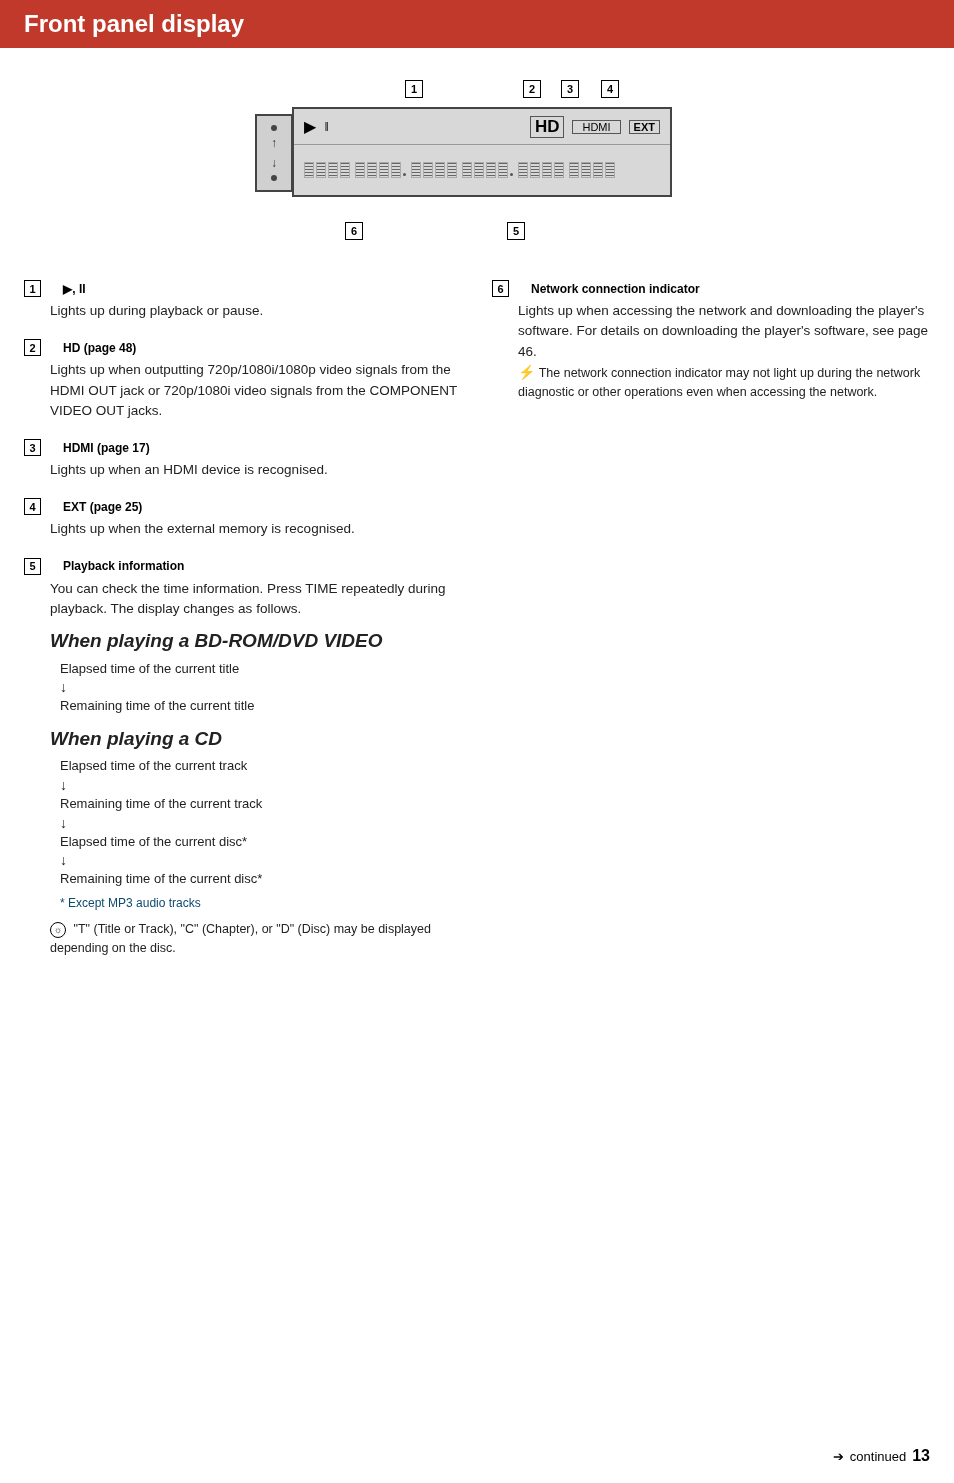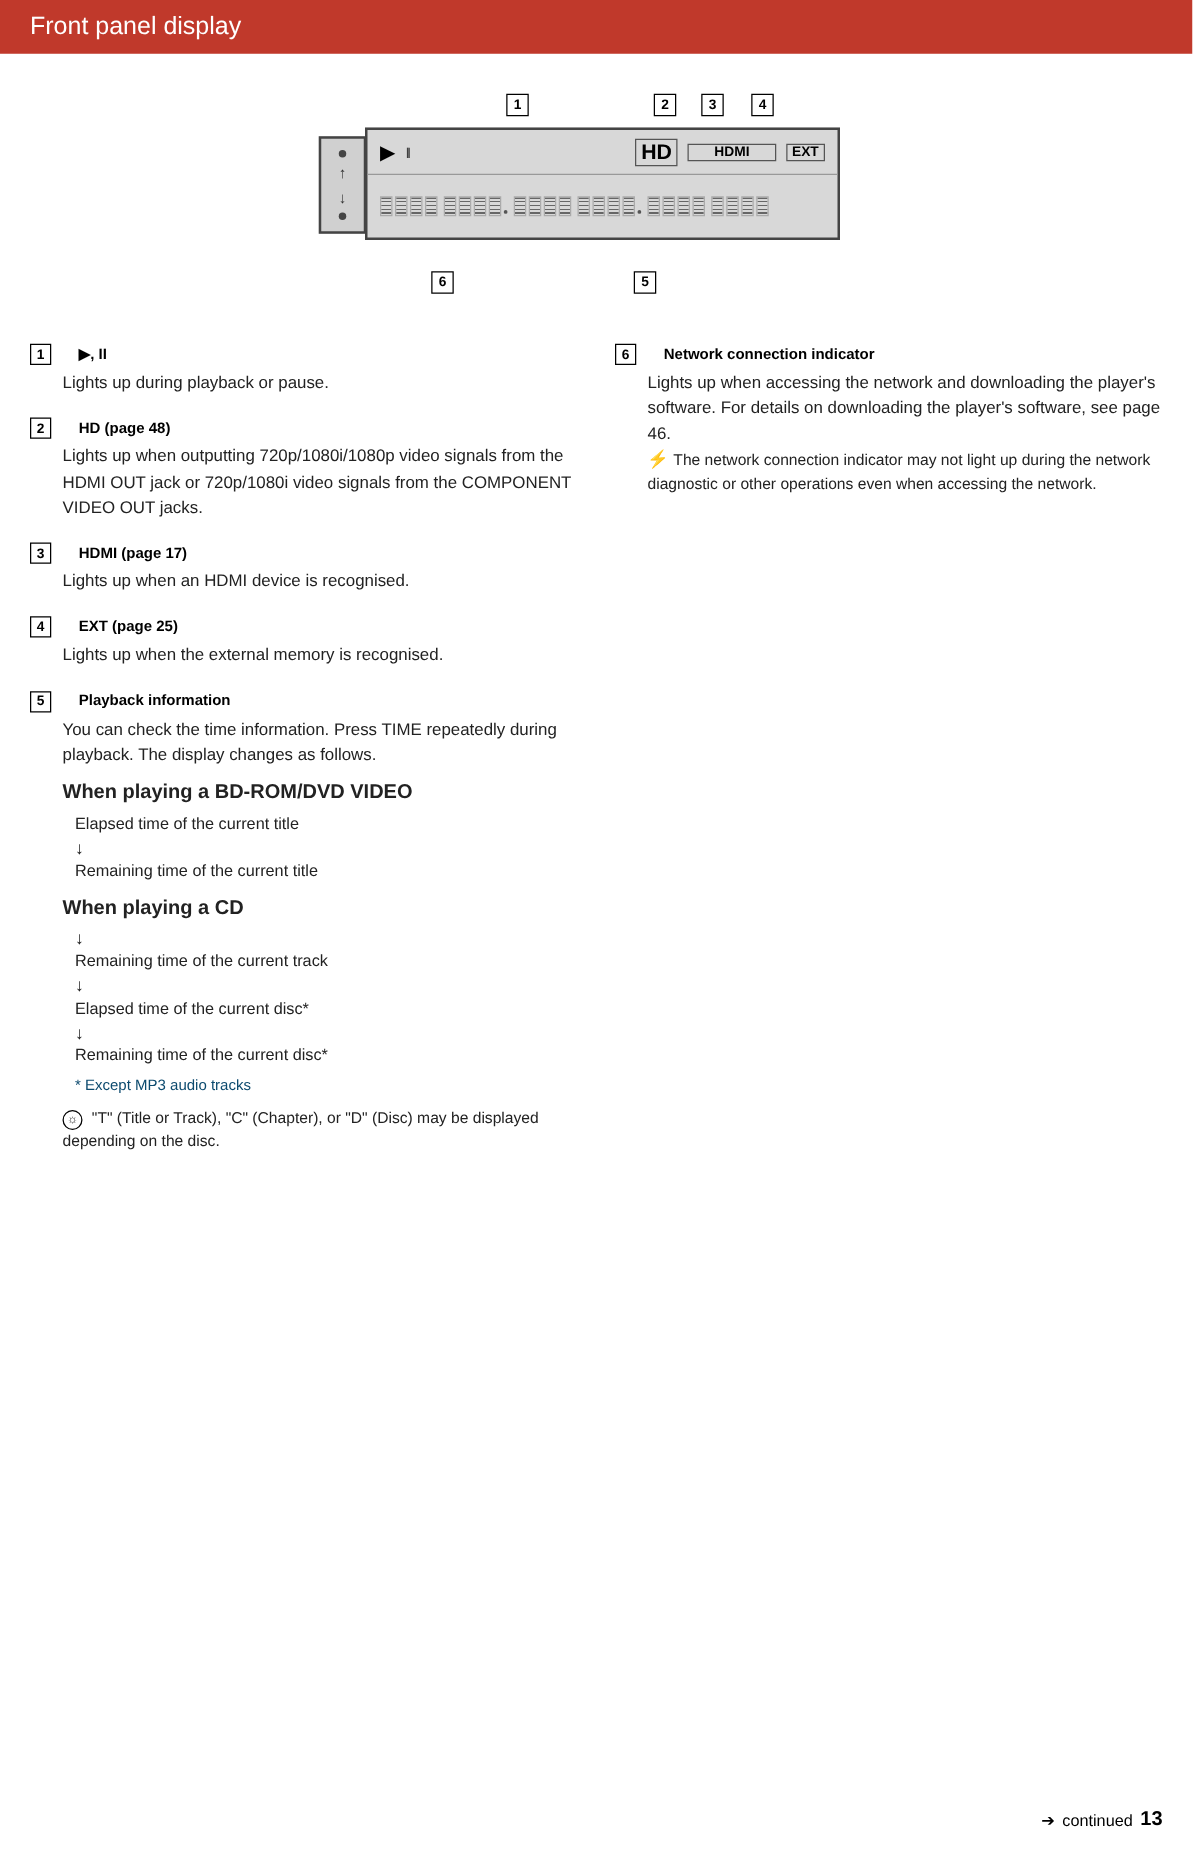--- a/index.html
+++ b/index.html
@@ -14,22 +14,22 @@
     }
 
     
     .header-bar {
       background: #c0392b;
       padding: 10px 24px;
       margin-bottom: 24px;
     }
     .header-bar h1 {
       color: #fff;
-      font-size: 20px;
-      font-weight: normal;
+      font-size: 24px;
+      font-weight: bold;
     }
 
     .page-content {
       padding: 0 24px 60px 24px;
     }
 
     
     .columns {
       display: flex;
       gap: 30px;
@@ -75,23 +75,24 @@
 
     .section-body {
       padding-left: 26px;
       font-size: 13.5px;
       line-height: 1.5;
       color: #222;
     }
 
     .subsection-title {
       font-weight: bold;
-      font-size: 16px;
+      font-size: 19px;
       margin-top: 8px;
       margin-bottom: 3px;
+      font-style: italic;
     }
 
     .flow-item {
       margin-left: 10px;
       font-size: 13px;
       line-height: 1.6;
     }
 
     .arrow-down {
       display: block;
@@ -189,23 +190,23 @@
     .pause-sym { font-size: 12px; letter-spacing: -2px; color: #404040; }
     .hd-badge {
       border: 1.5px solid #555;
       padding: 0 4px;
       font-size: 17px;
       font-weight: bold;
       margin-left: auto;
     }
     .hdmi-badge {
       border: 1.5px solid #555;
-      padding: 0 20px;
+      padding: 0 9px;
       font-size: 11px;
-      font-weight: bold;
+      font-weight: normal;
     }
     .ext-badge {
       border: 1.5px solid #555;
       padding: 0 4px;
       font-size: 11px;
       font-weight: bold;
     }
 
     .panel-inner-bottom {
       display: flex;
@@ -406,20 +407,21 @@
           <span>You can check the time information. Press TIME repeatedly during playback. The display changes as follows.</span>
 
           
           <div class="subsection-title">When playing a BD-ROM/DVD VIDEO</div>
           <div class="flow-item">Elapsed time of the current title</div>
           <span class="arrow-down">↓</span>
           <div class="flow-item">Remaining time of the current title</div>
 
           
           <div class="subsection-title">When playing a CD</div>
+          <div class="flow-item">Elapsed time of the current track</div>
           <span class="arrow-down">↓</span>
           <div class="flow-item">Remaining time of the current track</div>
           <span class="arrow-down">↓</span>
           <div class="flow-item">Elapsed time of the current disc*</div>
           <span class="arrow-down">↓</span>
           <div class="flow-item">Remaining time of the current disc*</div>
           <div class="footnote">* Except MP3 audio tracks</div>
 
           
           <div class="tip-block">

